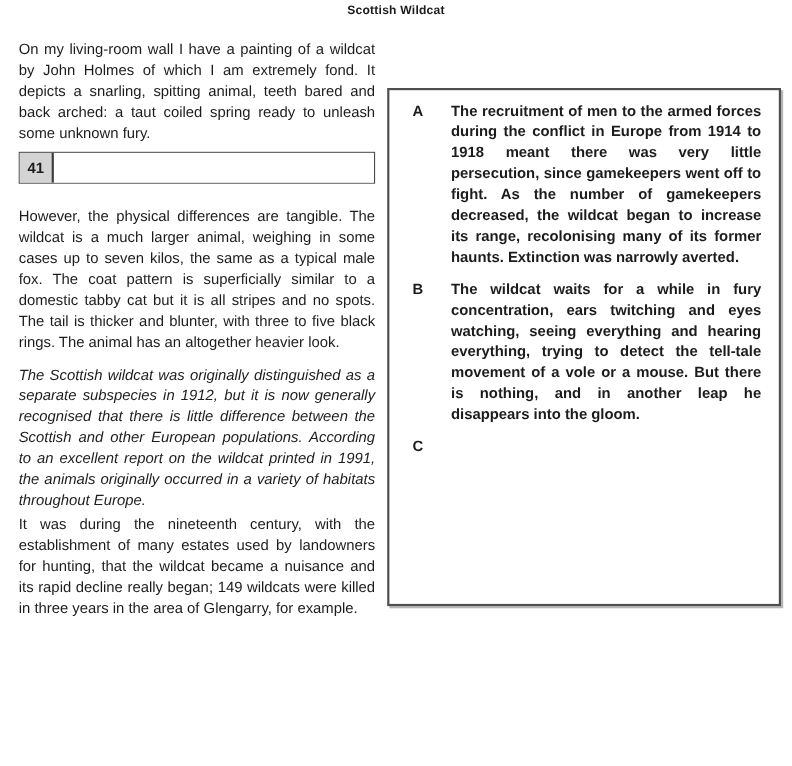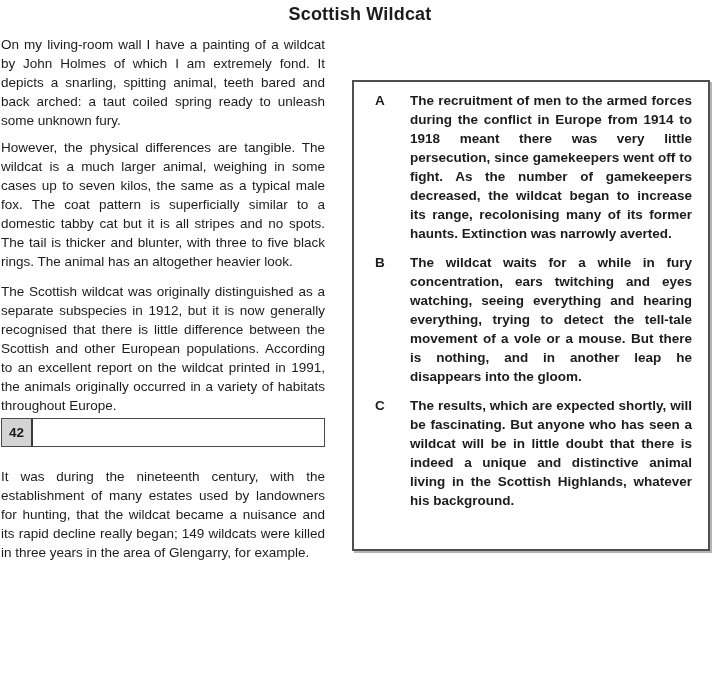--- a/index.html
+++ b/index.html
@@ -6,33 +6,33 @@
   body {
     width:720px; height:696px;
     background:#ffffff;
     font-family:"Liberation Sans", "DejaVu Sans", sans-serif;
     color:#1c1c1c;
     position:relative;
     overflow:hidden;
   }
   .page-title {
     position:absolute; top:4px; left:0; width:720px;
-    text-align:center; font-weight:bold; font-size:18px;
+    text-align:center; font-weight:bold; font-size:11px;
     letter-spacing:0.2px;
   }
   .left-col {
-    position:absolute; left:1px; top:35px; width:324px;
+    position:absolute; left:17px; top:35px; width:324px;
     font-size:13.5px; line-height:19px;
   }
   .left-col p {
     margin:0; text-align:justify;
   }
   .p1 { margin-bottom:8px !important; }
   .p2 { margin-bottom:11px !important; }
-  .p3 { margin-bottom:3px !important; }
+  .p3 { margin-bottom:3px !important;font-style:italic; }
   .gap-box {
     display:flex; align-items:stretch;
     height:27px; border:1px solid #4a4a4a;
     background:#ffffff;
   }
   .gap-box.first { margin-bottom:20px; }
   .gap-box.second { margin-bottom:20px; }
   .gap-num {
     width:29px; flex-shrink:0;
     background:#d4d4d4;
@@ -58,44 +58,43 @@
 </style>
 </head>
 <body>
 
 <div class="page-title">Scottish Wildcat</div>
 
 <div class="left-col">
 
   <p class="p1">On my living-room wall I have a painting of a wildcat by John Holmes of which I am extremely fond. It depicts a snarling, spitting animal, teeth bared and back arched: a taut coiled spring ready to unleash some unknown fury.</p>
 
+  <div class="gap-box first">
+    <div class="gap-num">41</div>
+    <div class="gap-answer"></div>
+  </div>
 
   <p class="p2">However, the physical differences are tangible. The wildcat is a much larger animal, weighing in some cases up to seven kilos, the same as a typical male fox. The coat pattern is superficially similar to a domestic tabby cat but it is all stripes and no spots. The tail is thicker and blunter, with three to five black rings. The animal has an altogether heavier look.</p>
 
   <p class="p3">The Scottish wildcat was originally distinguished as a separate subspecies in 1912, but it is now generally recognised that there is little difference between the Scottish and other European populations. According to an excellent report on the wildcat printed in 1991, the animals originally occurred in a variety of habitats throughout Europe.</p>
 
-  <div class="gap-box second">
-    <div class="gap-num">42</div>
-    <div class="gap-answer"></div>
-  </div>
 
   <p class="p4">It was during the nineteenth century, with the establishment of many estates used by landowners for hunting, that the wildcat became a nuisance and its rapid decline really began; 149 wildcats were killed in three years in the area of Glengarry, for example.</p>
 
 </div>
 
 <div class="options-panel">
 
   <div class="option-row">
     <div class="option-letter">A</div>
     <div class="option-text">The recruitment of men to the armed forces during the conflict in Europe from 1914 to 1918 meant there was very little persecution, since gamekeepers went off to fight. As the number of gamekeepers decreased, the wildcat began to increase its range, recolonising many of its former haunts. Extinction was narrowly averted.</div>
   </div>
 
   <div class="option-row">
     <div class="option-letter">B</div>
     <div class="option-text">The wildcat waits for a while in fury concentration, ears twitching and eyes watching, seeing everything and hearing everything, trying to detect the tell-tale movement of a vole or a mouse. But there is nothing, and in another leap he disappears into the gloom.</div>
   </div>
 
   <div class="option-row">
     <div class="option-letter">C</div>
-    <div class="option-text">The results, which are expected shortly, will be fascinating. But anyone who has seen a wildcat will be in little doubt that there is indeed a unique and distinctive animal living in the Scottish Highlands, whatever his background.</div>
   </div>
 
 </div>
 
 </body></html>

